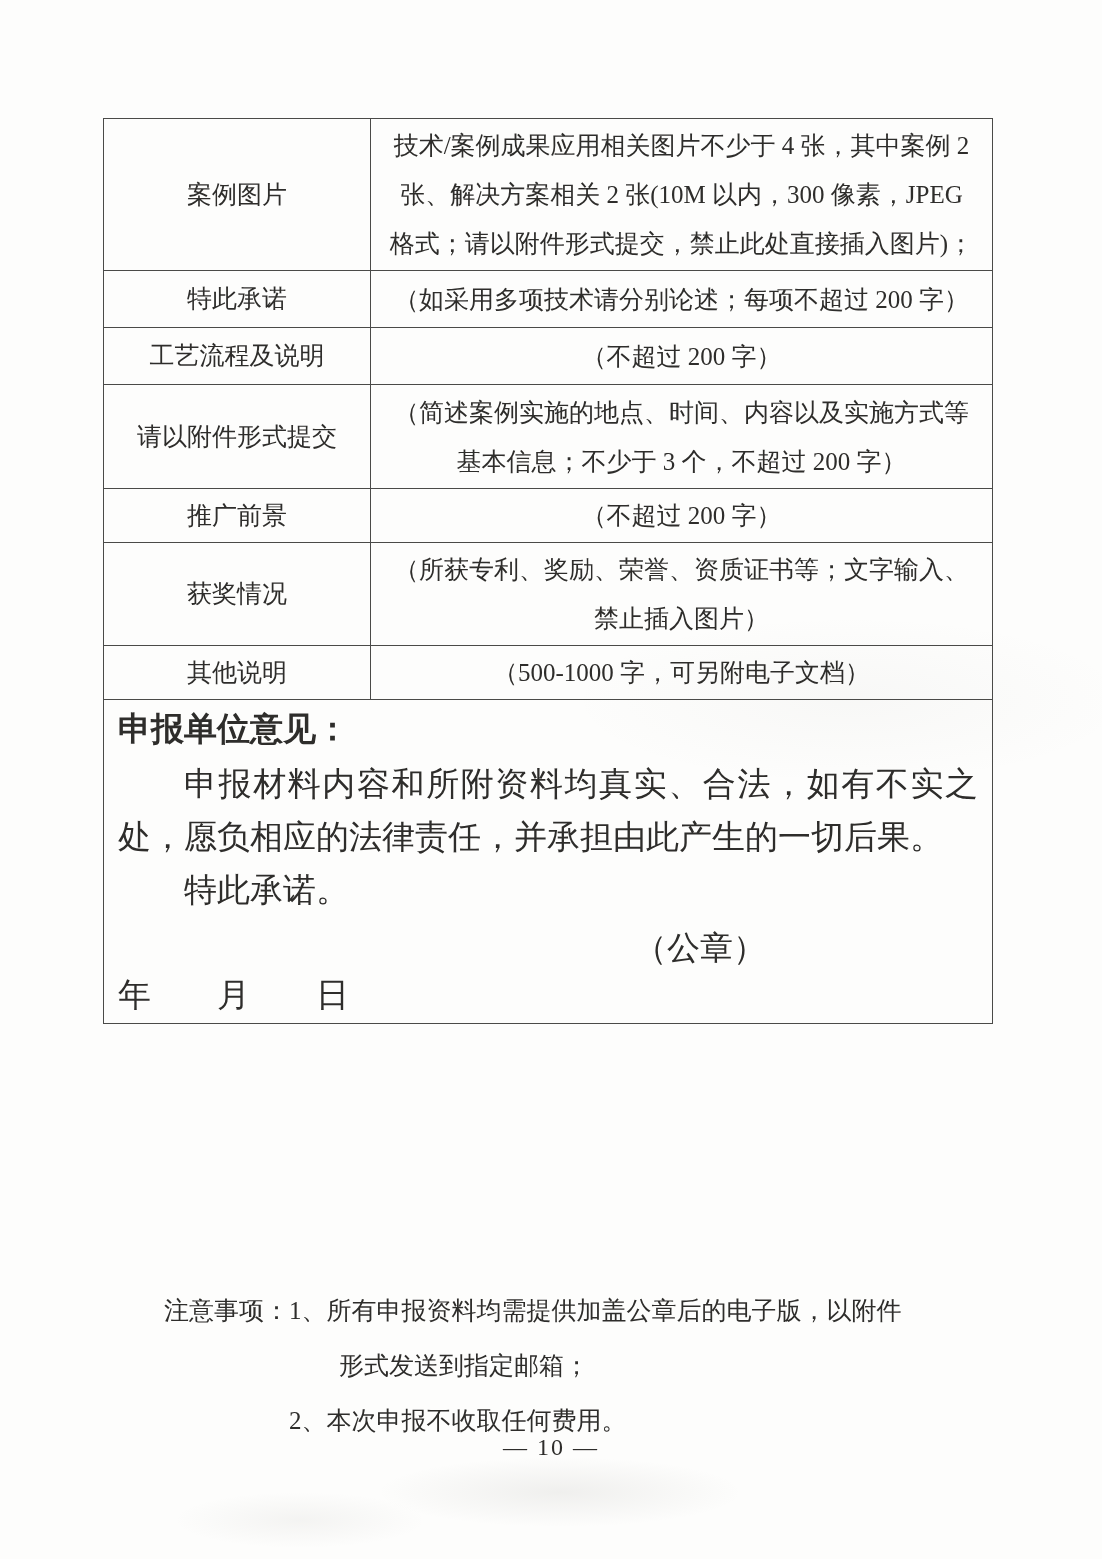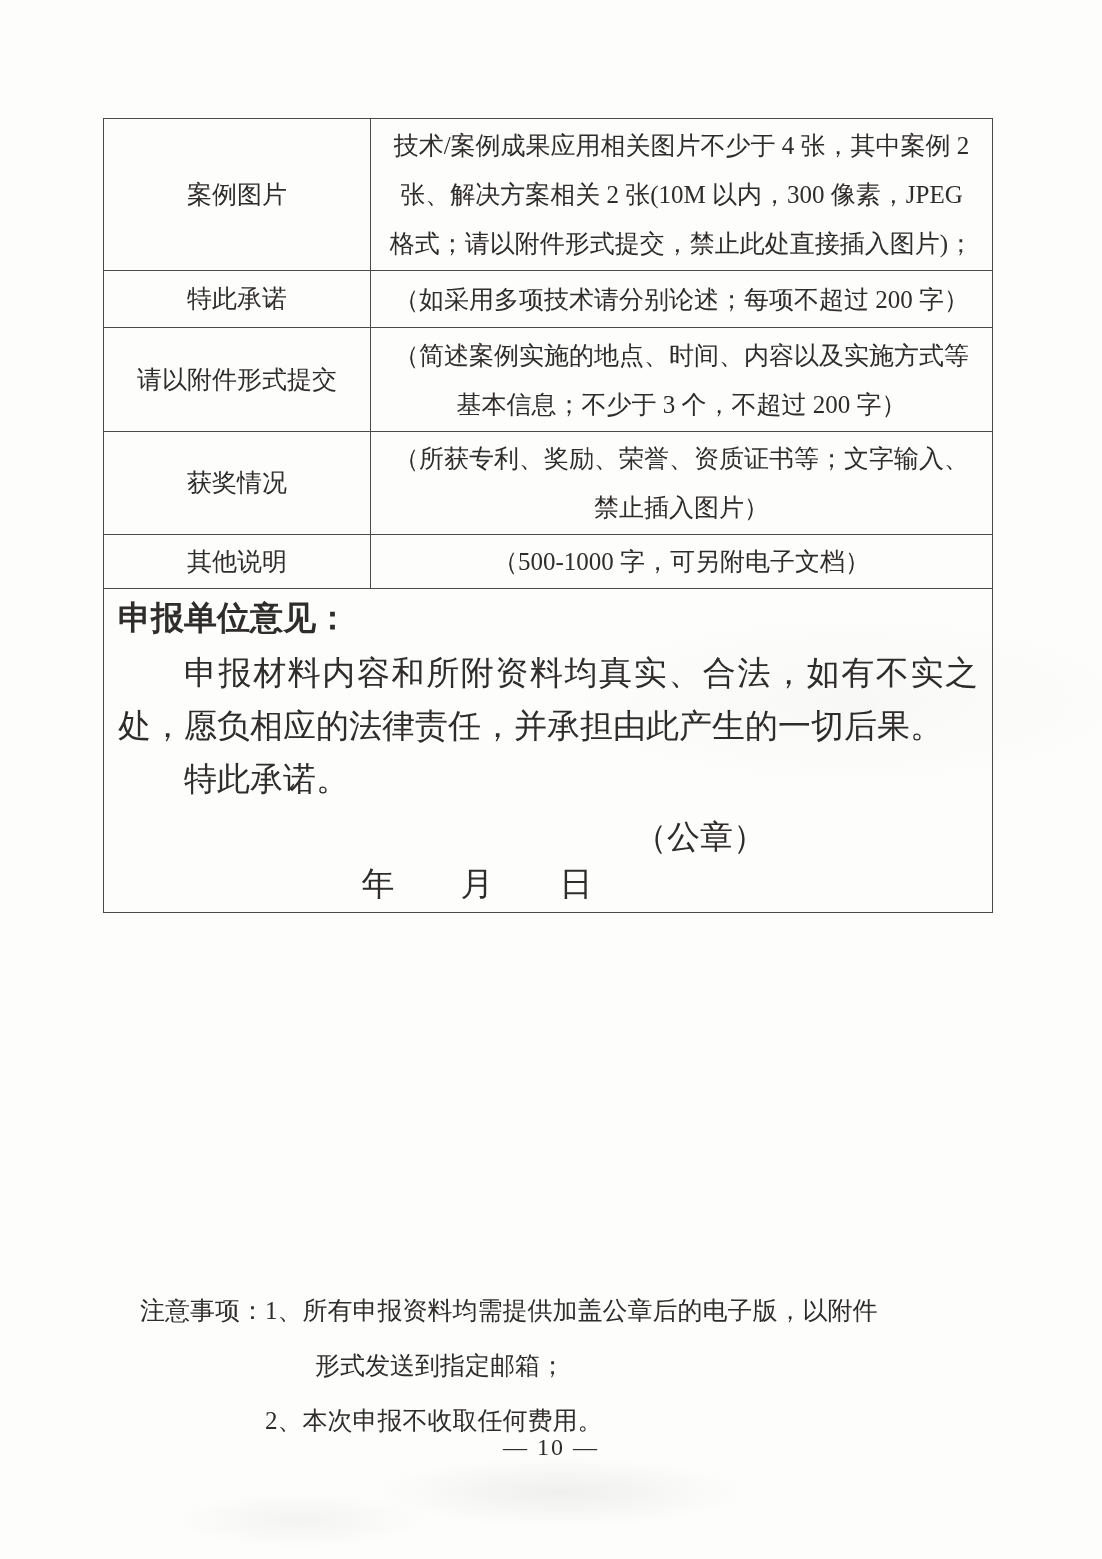--- a/index.html
+++ b/index.html
@@ -51,33 +51,33 @@
 
   td.decl-cell {
     vertical-align: top;
     font-size: 33px;
     padding: 8px 14px 4px 14px;
   }
   .decl-title { font-weight: bold; line-height: 42px; }
   .decl-body  { margin: 8px 0 0 0; text-indent: 2em; line-height: 53px; text-align: justify; }
   .decl-promise { margin: 0; text-indent: 2em; line-height: 53px; }
   .decl-seal  { text-align: right; padding-right: 212px; line-height: 46px; margin-top: 8px; }
-  .decl-date  { text-align: center; padding-right: 142px; line-height: 48px; }
+  .decl-date  { text-align: left; padding-right: 142px; line-height: 48px; }
 
   td.contact-cell {
     vertical-align: middle;
     font-size: 25px;
     padding: 6px 12px;
   }
   .contact-line { display: flex; gap: 54px; line-height: 48px; white-space: nowrap; }
   .contact-instruction { line-height: 48px; }
 
   .notes {
     position: absolute;
-    left: 140px;
+    left: 164px;
     top: 1283px;
     display: flex;
     align-items: flex-start;
     font-size: 25px;
   }
   .notes-label { flex: none; line-height: 55px; white-space: nowrap; }
   .notes-items { width: 632px; }
   .notes-item  { line-height: 55px; padding-left: 50px; text-indent: -50px; }
 
   .footer {
@@ -102,25 +102,37 @@
             <div class="label-inner">案例图片</div>
           </td>
         <td class="content-cell">技术/案例成果应用相关图片不少于 4 张，其中案例 2 张、解决方案相关 2 张(10M 以内，300 像素，JPEG 格式；请以附件形式提交，禁止此处直接插入图片)；</td>
       </tr>
       <tr style="height:57px;">
         <td class="label-cell">
             <div class="label-inner">特此承诺</div>
           </td>
         <td class="content-cell">（如采用多项技术请分别论述；每项不超过 200 字）</td>
       </tr>
+      <tr style="height:57px;">
+        <td class="label-cell">
+            <div class="label-inner">工艺流程及说明</div>
+          </td>
+        <td class="content-cell">（不超过 200 字）</td>
+      </tr>
       <tr style="height:104px;">
         <td class="label-cell">
             <div class="label-inner">请以附件形式提交</div>
           </td>
         <td class="content-cell">（简述案例实施的地点、时间、内容以及实施方式等基本信息；不少于 3 个，不超过 200 字）</td>
+      </tr>
+      <tr style="height:48px;">
+        <td class="label-cell">
+            <div class="label-inner">推广前景</div>
+          </td>
+        <td class="content-cell">（不超过 200 字）</td>
       </tr>
       <tr style="height:94px;">
         <td class="label-cell">
             <div class="label-inner">获奖情况</div>
           </td>
         <td class="content-cell">（所获专利、奖励、荣誉、资质证书等；文字输入、禁止插入图片）</td>
       </tr>
       <tr style="height:51px;">
         <td class="label-cell">
             <div class="label-inner">其他说明</div>

